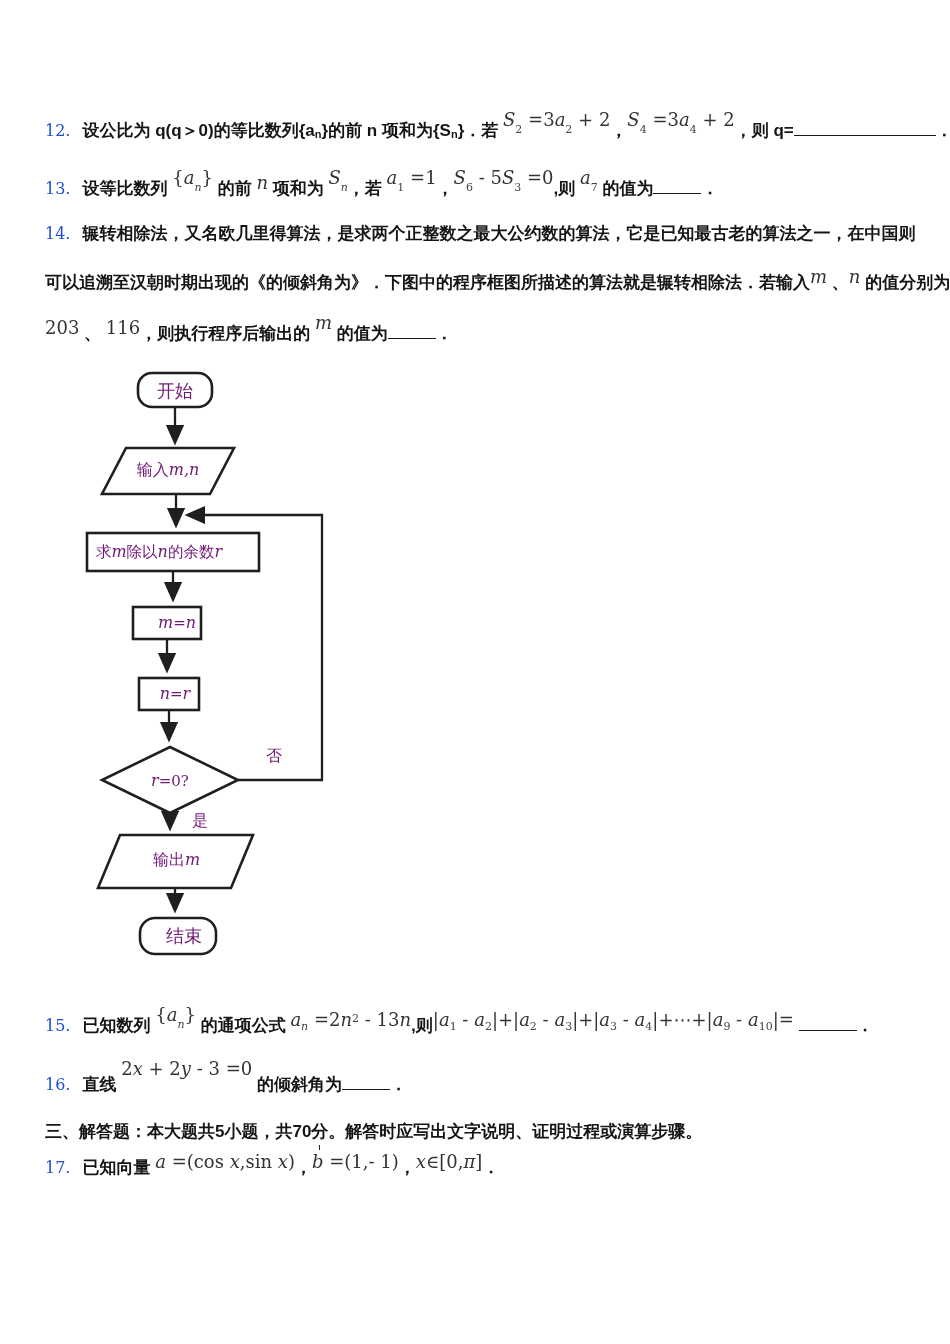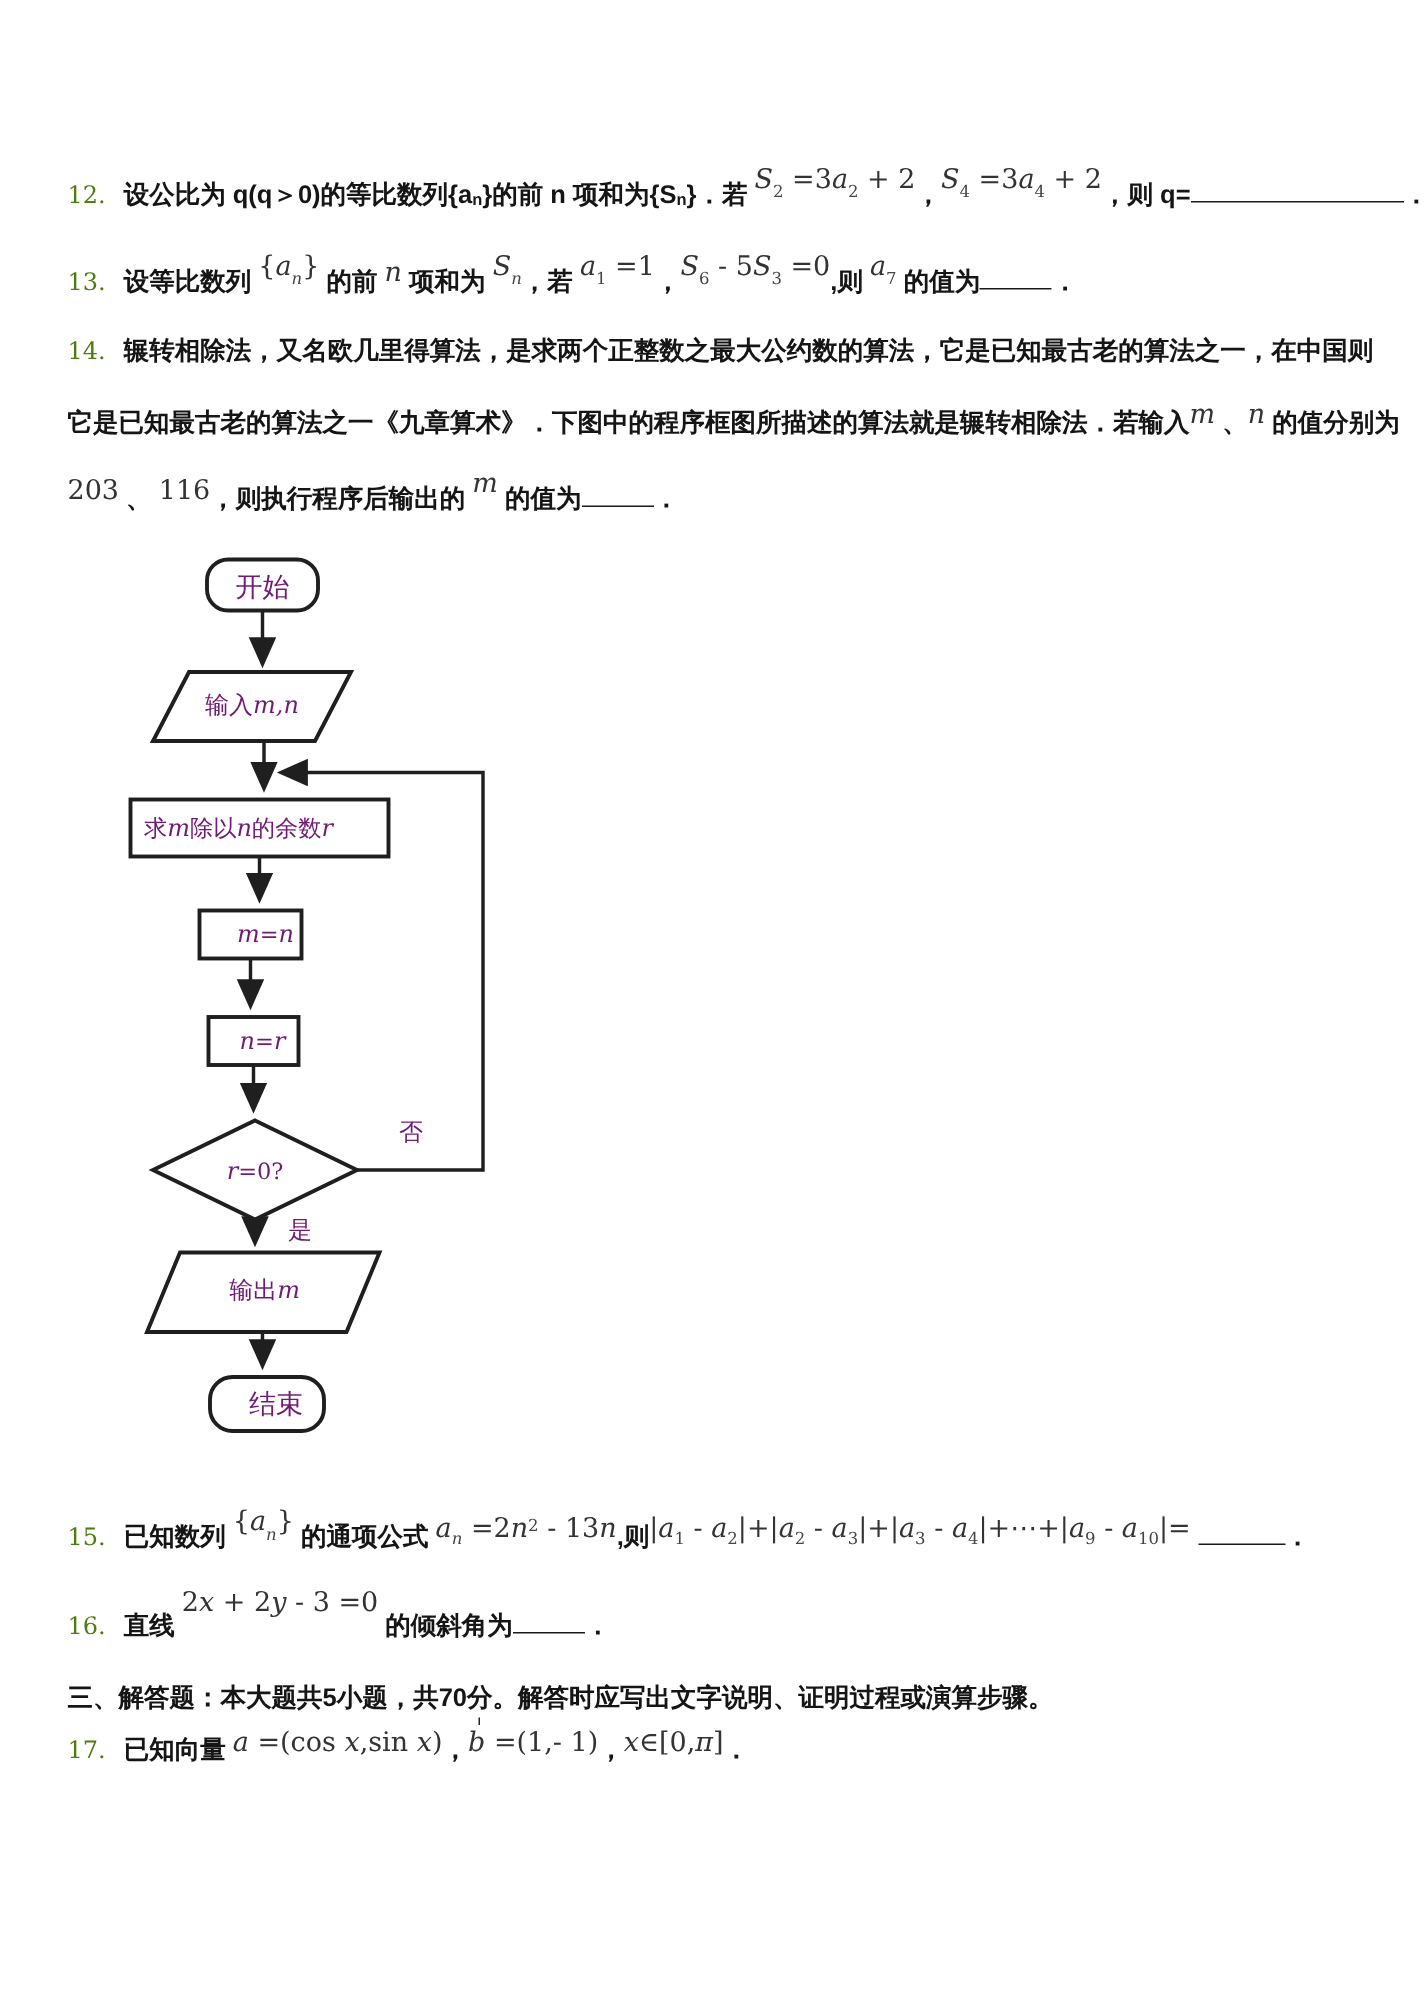--- a/index.html
+++ b/index.html
@@ -6,21 +6,21 @@
   body{
     width:950px;height:1344px;position:relative;overflow:hidden;
     font-family:"Liberation Sans",sans-serif;color:#1a1a1a;
     -webkit-font-smoothing:antialiased;
   }
   .q{
     position:absolute;left:45px;white-space:nowrap;
     font-size:17px;line-height:40px;
   }
   .seg{white-space:pre;}
-  .num{font-family:"DejaVu Serif",serif;font-size:16px;margin-right:12px;color:#4d7c0f;}
+  .num{font-family:"DejaVu Serif",serif;font-size:16px;margin-right:12px;color:#1d4ed8;}
   .zh{font-weight:700;font-family:"Liberation Sans",sans-serif;color:#151515;margin-top:16px;}
   .m{font-family:"DejaVu Serif",serif;font-style:italic;font-weight:400;font-size:18px;color:#333;}
   .n{font-family:"DejaVu Serif",serif;font-weight:400;font-size:18px;color:#333;}
   .sub,.subi{font-family:"DejaVu Serif",serif;font-size:11px;vertical-align:-0.22em;color:#444;}
   .subi{font-style:italic;}
   .sup{font-family:"DejaVu Serif",serif;font-size:11px;vertical-align:0.55em;color:#444;}
   .zsub{font-size:11px;vertical-align:-0.18em;font-weight:700;}
   
   .up{vertical-align:0.55em;}
   .up2{vertical-align:0.30em;}
@@ -43,21 +43,21 @@
   .fn{font-family:"DejaVu Serif",serif;font-size:15px;}
 </style>
 </head>
 <body>
 
 <div class="q" style="top:100px;"><span class="seg num">12.</span><span class="seg zh">设公比为 q(q＞0)的等比数列{a</span><span class="seg zsub">n</span><span class="seg zh">}的前 n 项和为{S</span><span class="seg zsub">n</span><span class="seg zh">}．若 </span><span class="seg m up">S</span><span class="seg sub up">2</span><span class="seg n up"> =3</span><span class="seg m up">a</span><span class="seg sub up">2</span><span class="seg n up"> + 2</span><span class="seg zh">，</span><span class="seg m up">S</span><span class="seg sub up">4</span><span class="seg n up"> =3</span><span class="seg m up">a</span><span class="seg sub up">4</span><span class="seg n up"> + 2</span><span class="seg zh">，则 q=</span><span class="seg blank bw140"></span><span class="seg zh">．</span></div>
 
 <div class="q" style="top:158px;"><span class="seg num">13.</span><span class="seg zh">设等比数列 </span><span class="seg n up">{</span><span class="seg m up">a</span><span class="seg subi up">n</span><span class="seg n up">}</span><span class="seg zh"> 的前 </span><span class="seg m up2">n</span><span class="seg zh"> 项和为 </span><span class="seg m up">S</span><span class="seg subi up">n</span><span class="seg zh">，若 </span><span class="seg m up">a</span><span class="seg sub up">1</span><span class="seg n up"> =1</span><span class="seg zh">，</span><span class="seg m up">S</span><span class="seg sub up">6</span><span class="seg n up"> - 5</span><span class="seg m up">S</span><span class="seg sub up">3</span><span class="seg n up"> =0</span><span class="seg zh">,则 </span><span class="seg m up">a</span><span class="seg sub up">7</span><span class="seg zh"> 的值为</span><span class="seg blank bw50"></span><span class="seg zh">．</span></div>
 
 <div class="q" style="top:214px;"><span class="seg num">14.</span><span class="seg zh">辗转相除法，又名欧几里得算法，是求两个正整数之最大公约数的算法，它是已知最古老的算法之一，在中国则</span></div>
-<div class="q" style="top:257px;"><span class="seg zh">它是已知最古老的算法之一《九章算术》．下图中的程序框图所描述的算法就是辗转相除法．若输入</span><span class="seg m up2">m</span><span class="seg zh"> 、</span><span class="seg m up2">n</span><span class="seg zh"> 的值分别为</span></div>
+<div class="q" style="top:257px;"><span class="seg zh">可以追溯至汉朝时期出现的《的倾斜角为》．下图中的程序框图所描述的算法就是辗转相除法．若输入</span><span class="seg m up2">m</span><span class="seg zh"> 、</span><span class="seg m up2">n</span><span class="seg zh"> 的值分别为</span></div>
 <div class="q" style="top:303px;"><span class="seg n up2">203</span><span class="seg zh"> 、 </span><span class="seg n up2">116</span><span class="seg zh">，则执行程序后输出的 </span><span class="seg m up">m</span><span class="seg zh"> 的值为</span><span class="seg blank bw50"></span><span class="seg zh">．</span></div>
 
 <div id="flowchart">
   <svg width="320" height="625" viewBox="0 0 320 625">
     <defs>
       <marker id="ah" markerWidth="10" markerHeight="10" refX="7.5" refY="4" orient="auto">
         <path d="M0,0 L9,4 L0,8 Z" fill="#1f1f1f"></path>
       </marker>
     </defs>
     <g fill="none" stroke="#1f1f1f" stroke-width="2.3">

